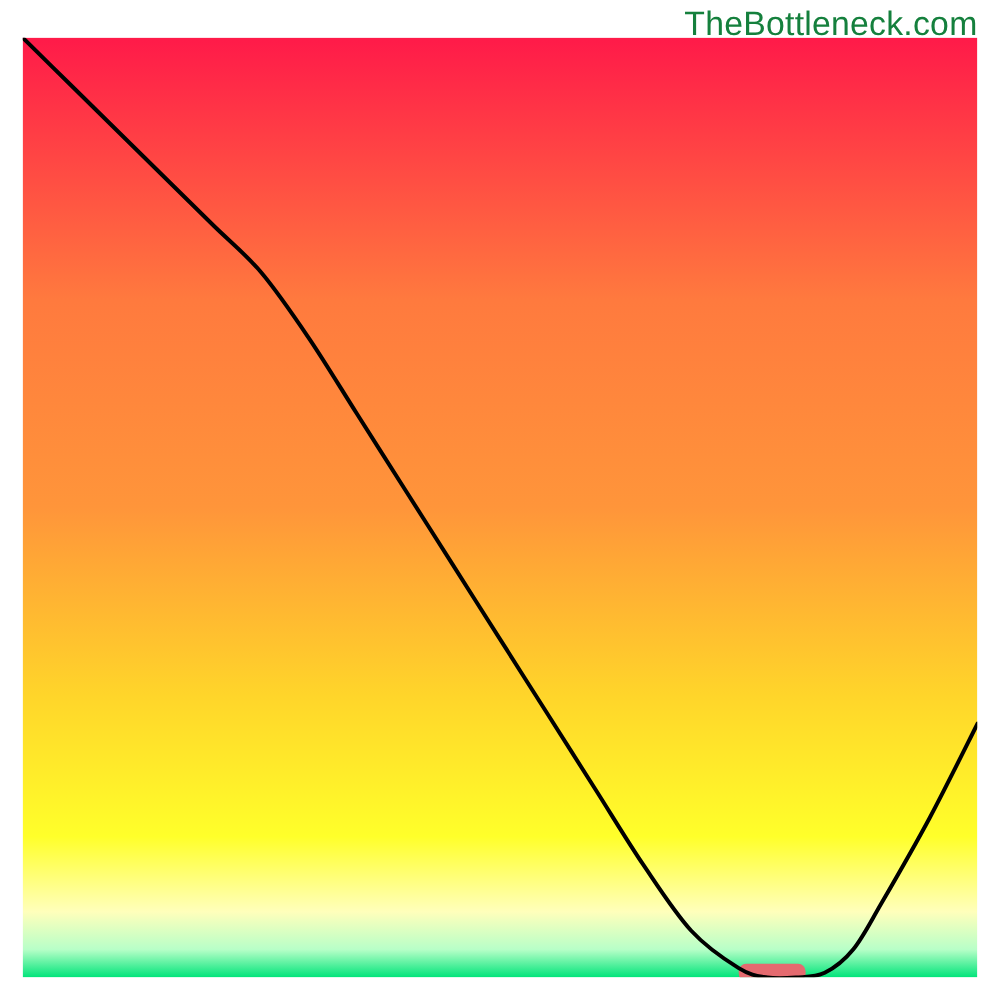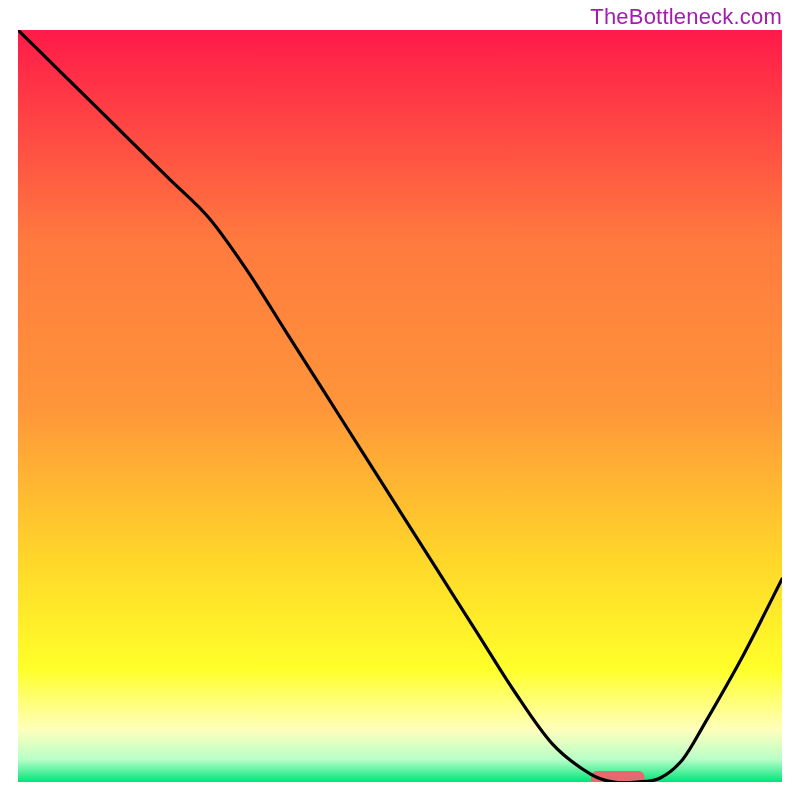--- a/index.html
+++ b/index.html
@@ -16,22 +16,22 @@
     width: 764px;
     height: 752px;
     overflow: hidden;
   }
   .plot-area svg { display: block; }
   .watermark {
     position: absolute;
     top: 4px;
     right: 18px;
     font-family: Arial, Helvetica, sans-serif;
-    font-size: 22px;
-    color: #a21caf;
+    font-size: 27px;
+    color: #15803d;
     font-weight: 400;
     letter-spacing: 0.2px;
   }
 </style>
 </head>
 <body>
 
 <div class="chart-container">
 
   <div class="watermark">TheBottleneck.com</div>

